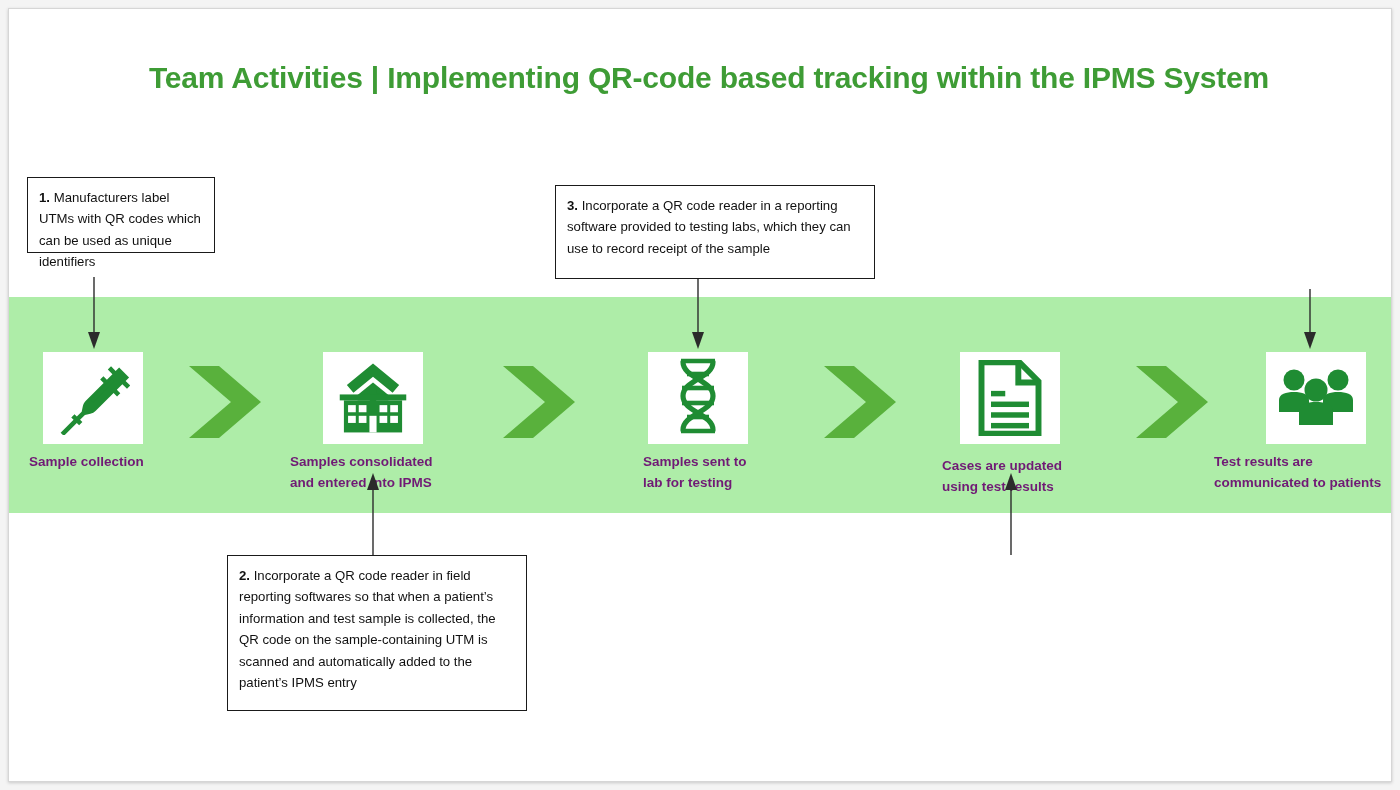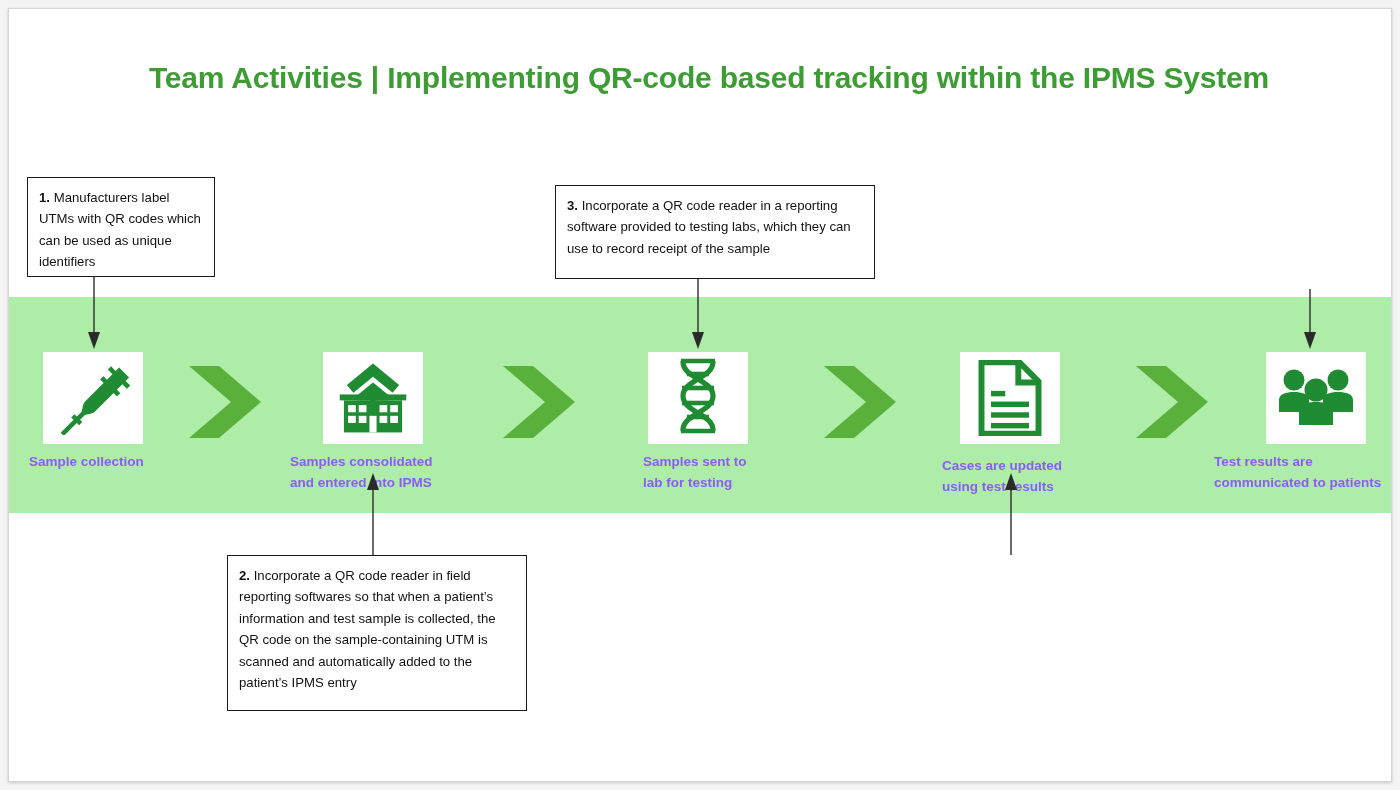--- a/index.html
+++ b/index.html
@@ -31,21 +31,21 @@
 
   
   .tile{
     position:absolute;width:100px;height:92px;background:#ffffff;
     display:flex;align-items:center;justify-content:center;
   }
   .tile svg{display:block;}
 
   
   .stage-label{
-    position:absolute;font-size:13.5px;font-weight:bold;color:#8b5cf6;
+    position:absolute;font-size:13.5px;font-weight:bold;color:#701a75;
     line-height:1.55;white-space:pre-line;
   }
 
   
   .chev{position:absolute;}
 
   
   .callout{
     position:absolute;background:#ffffff;border:1.5px solid #1a1a1a;
     box-sizing:border-box;padding:9px 10px 9px 11px;
@@ -185,21 +185,21 @@
   <svg class="connector" style="left:351px;top:462px;" width="26" height="84">
     <line x1="13" y1="84" x2="13" y2="16"></line>
     <polygon points="13,2 7,19 19,19"></polygon>
   </svg>
 
   <svg class="connector" style="left:989px;top:462px;" width="26" height="84">
     <line x1="13" y1="84" x2="13" y2="16"></line>
     <polygon points="13,2 7,19 19,19"></polygon>
   </svg>
 
-  <div class="callout" style="left:18px;top:168px;width:188px;height:100px;">
+  <div class="callout" style="left:18px;top:168px;width:188px;height:76px;">
     <b>1.</b><span> Manufacturers label UTMs with QR codes which can be used as  unique identifiers</span>
   </div>
 
   <div class="callout" style="left:218px;top:546px;width:300px;height:156px;">
     <b>2.</b><span> Incorporate a QR code reader in field reporting softwares so that when a patient’s information and test sample is collected, the QR code on the sample-containing UTM is scanned and automatically added to the patient’s IPMS entry</span>
   </div>
 
   <div class="callout" style="left:546px;top:168px;width:320px;height:94px;margin-top:8px;">
     <b>3.</b><span> Incorporate a QR code reader in a reporting software provided to testing labs, which they can use to record receipt of the sample</span>
   </div>

